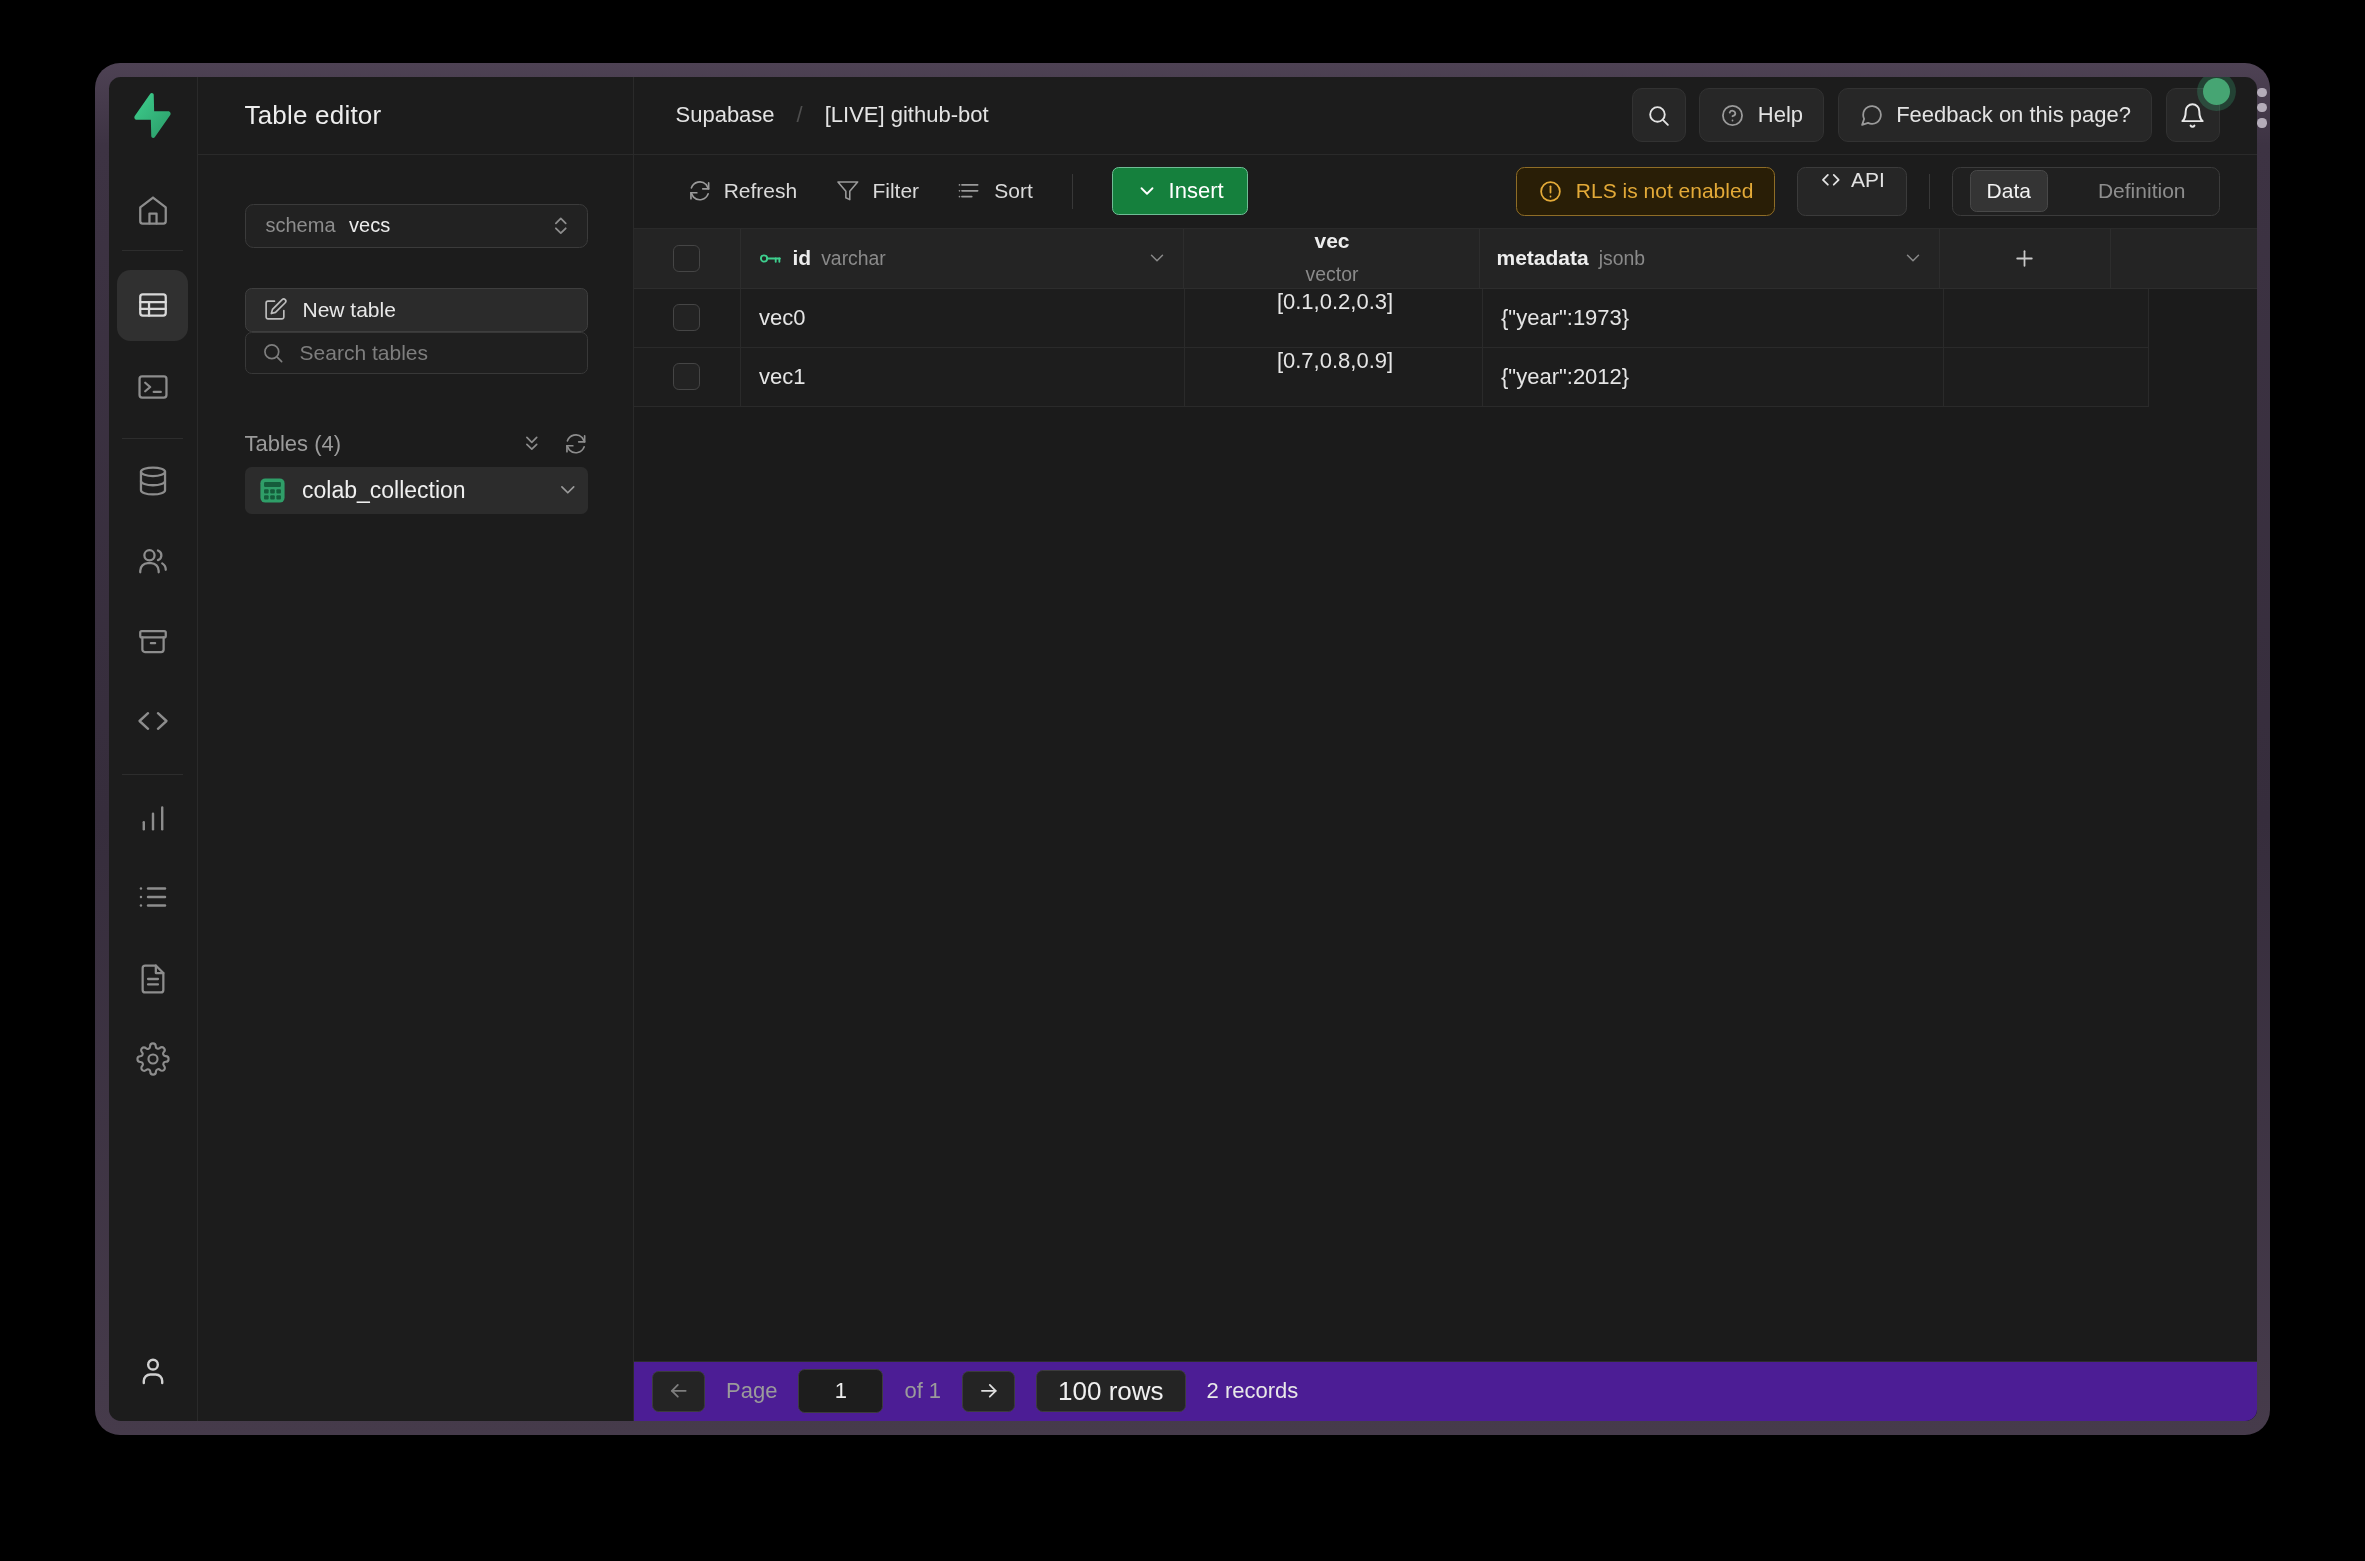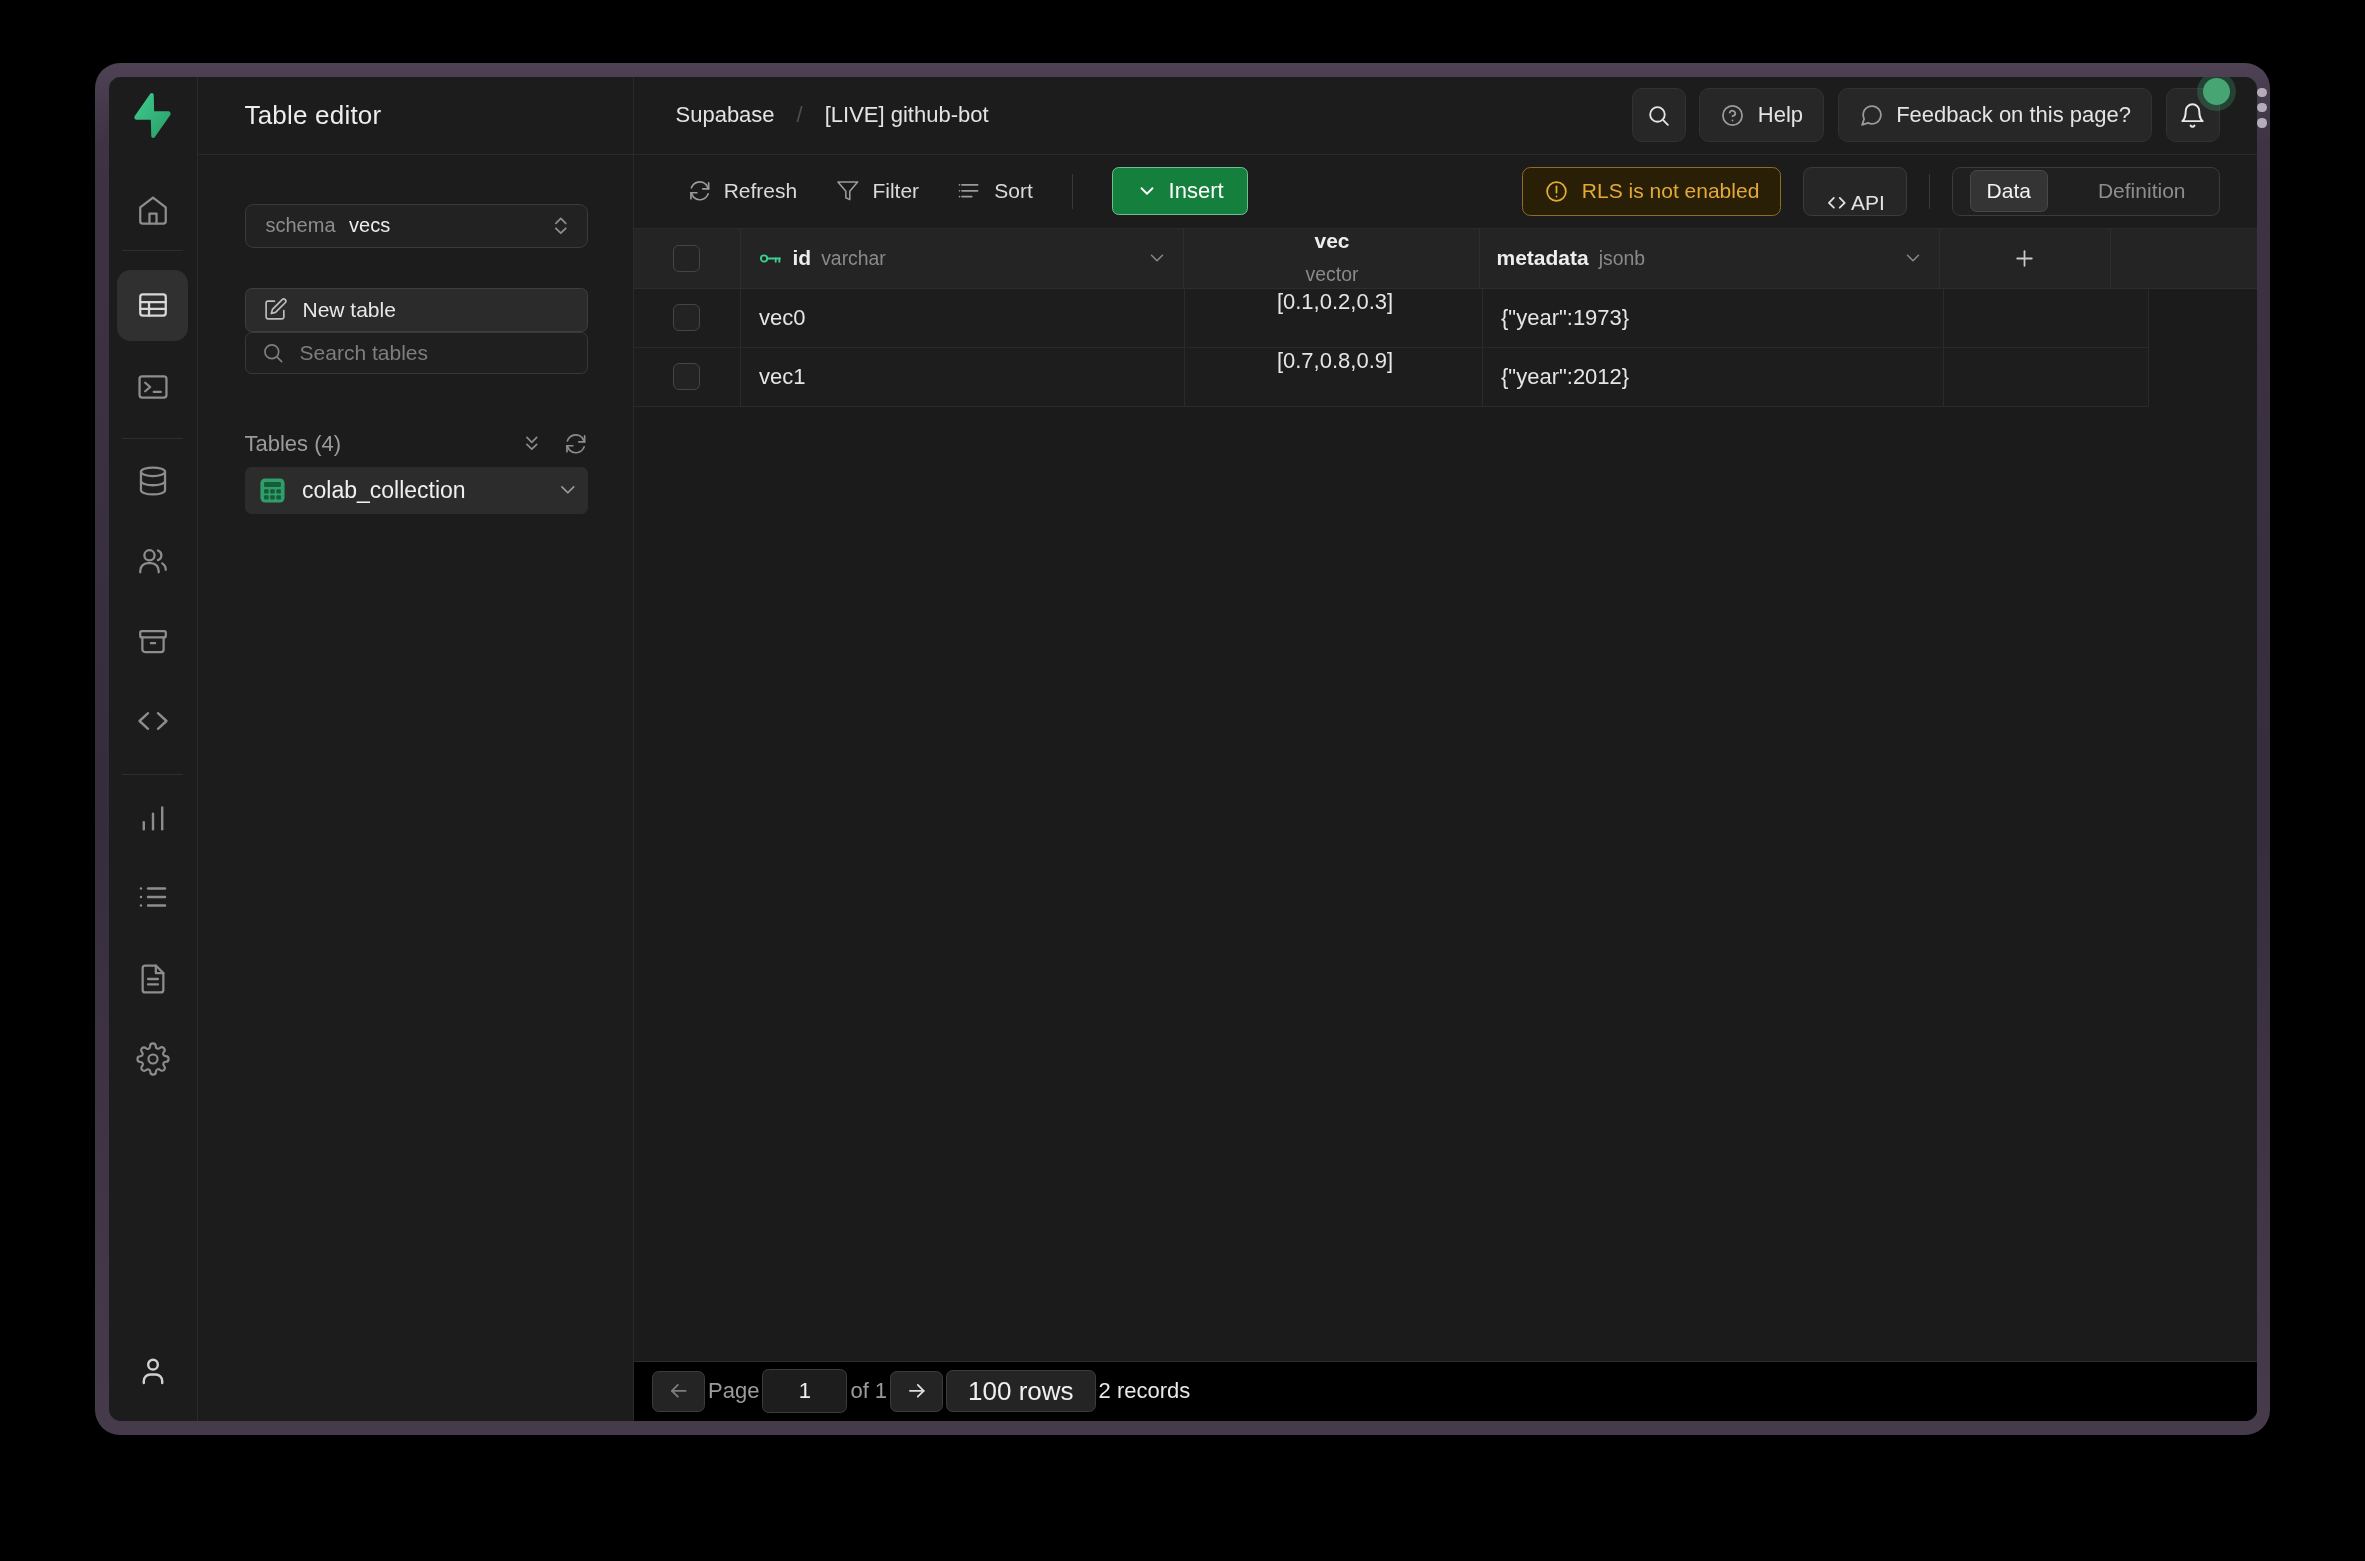--- a/index.html
+++ b/index.html
@@ -63,21 +63,21 @@
            padding:0 37px 0 54px;gap:39px;}
   .tbtn{display:flex;align-items:center;gap:12.6px;color:#dadada;font-size:21px;cursor:pointer;}
   .tbtn svg{color:#9a9a9a;}
   .vdiv{width:0.8px;height:35px;background:#383838;}
   .insert-btn{height:46px;background:#15803d;border:0.8px solid #6fbd95;border-radius:6.7px;color:#fff;display:flex;
               align-items:center;gap:11px;padding:0 23px;font-size:22px;cursor:pointer;}
   .tb-right{margin-left:auto;display:flex;align-items:center;gap:22px;}
   .rls-pill{height:47px;border:0.8px solid #8f6d26;background:#291e06;border-radius:8.4px;color:#e3aa38;display:flex;
             align-items:center;gap:12.6px;padding:0 21px;font-size:21px;cursor:pointer;}
   .api-btn{height:47px;border:0.8px solid #3b3b3b;background:#262626;border-radius:8.4px;color:#e2e2e2;display:flex;
-           align-items:flex-end;gap:2px;padding:0 21px;font-size:21px;cursor:pointer;}
+           align-items:flex-start;gap:8px;padding:0 21px;font-size:21px;cursor:pointer;}
   .seg{height:47px;border:0.8px solid #3b3b3b;border-radius:8.4px;display:flex;align-items:center;background:#202020;}
   .seg-item{padding:0 16px;height:40px;margin:0 17px;display:flex;align-items:center;border-radius:6.7px;color:#8d8d8d;
             font-size:21px;cursor:pointer;}
   .seg-item.active{background:#343434;border:0.8px solid #484848;color:#f2f2f2;}
   
   .grid{flex:1;position:relative;background:#1b1b1b;overflow:hidden;}
   .ghead{display:flex;height:59px;background:#242424;border-bottom:0.8px solid #2d2d2d;}
   .gh{display:flex;align-items:center;border-right:0.8px solid #2d2d2d;padding:0 15px 0 17px;gap:10px;}
   .gh .cname{font-size:21px;font-weight:700;color:#ededed;}
   .gh .ctype{font-size:19.4px;color:#8a8a8a;}
@@ -86,22 +86,22 @@
   .col-cb{width:106px;justify-content:center;padding:0;}
   .col-id{width:410px;}
   .col-vec{width:263px;flex-direction:column;}
   .col-meta{width:427px;}
   .col-plus{width:170px;justify-content:center;padding:0;color:#c9c9c9;}
   .grow{display:flex;height:59px;}
   .gc{display:flex;align-items:center;border-right:0.8px solid #2a2a2a;border-bottom:0.8px solid #2a2a2a;
       padding:0 15px 0 18.5px;font-size:22px;color:#e5e5e5;background:#1d1d1d;}
   .cb{width:25px;height:25px;border:1.7px solid #454545;border-radius:5.9px;background:#232323;cursor:pointer;}
   
-  .footer{height:59px;background:#000000;border-top:0.8px solid #2c2c2c;display:flex;align-items:center;
-          padding:0 25px 0 18.5px;gap:3px;}
+  .footer{height:59px;background:#4c1d95;border-top:0.8px solid #2c2c2c;display:flex;align-items:center;
+          padding:0 25px 0 18.5px;gap:21px;}
   .pgbtn{width:51px;height:39px;border:0.8px solid #3c3c3c;border-radius:6.7px;background:#242424;display:flex;
          align-items:center;justify-content:center;cursor:pointer;}
   .pgbtn.prev{color:#7e7e7e;}
   .pgbtn.next{color:#dfdfdf;}
   .flab{color:#9b9b9b;font-size:22px;}
   .page-input{width:79px;height:40px;border:0.8px solid #3c3c3c;border-radius:6.7px;background:#1d1d1d;color:#eee;
               text-align:center;font-size:22px;font-family:"Liberation Sans",sans-serif;outline:none;}
   .rows-btn{height:40px;padding:0 21px;border:0.8px solid #3c3c3c;border-radius:6.7px;background:#242424;color:#f0f0f0;
             font-size:26px;display:flex;align-items:center;cursor:pointer;}
   .records{color:#e8e8e8;font-size:22px;}

